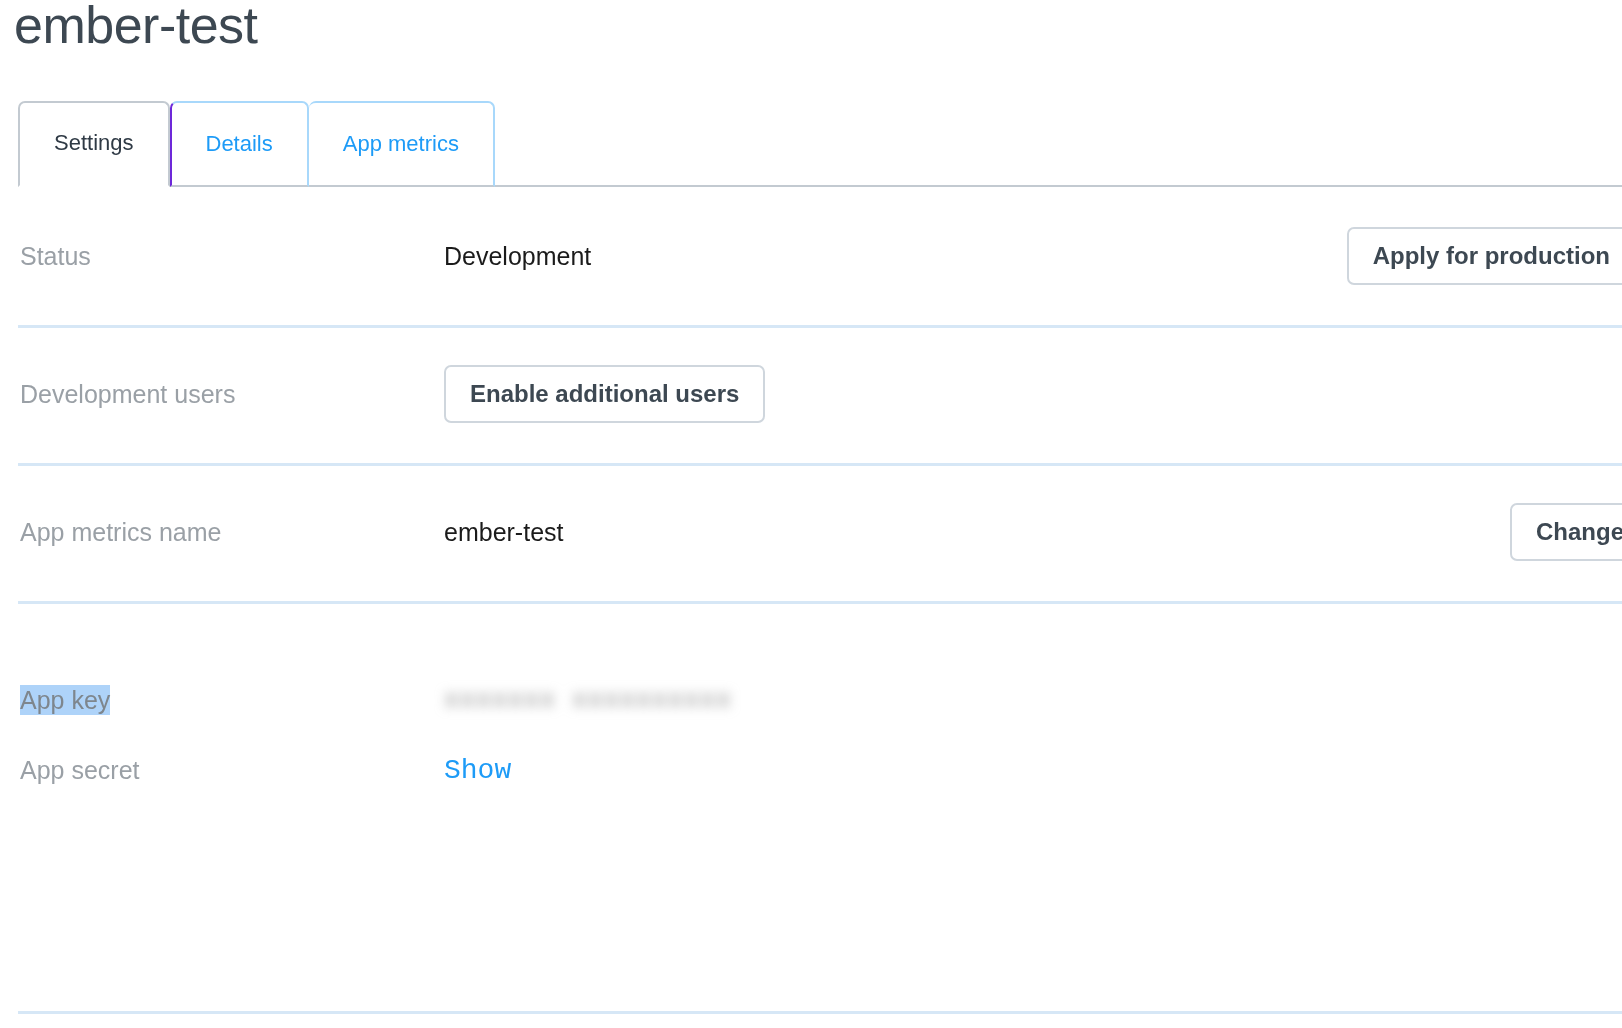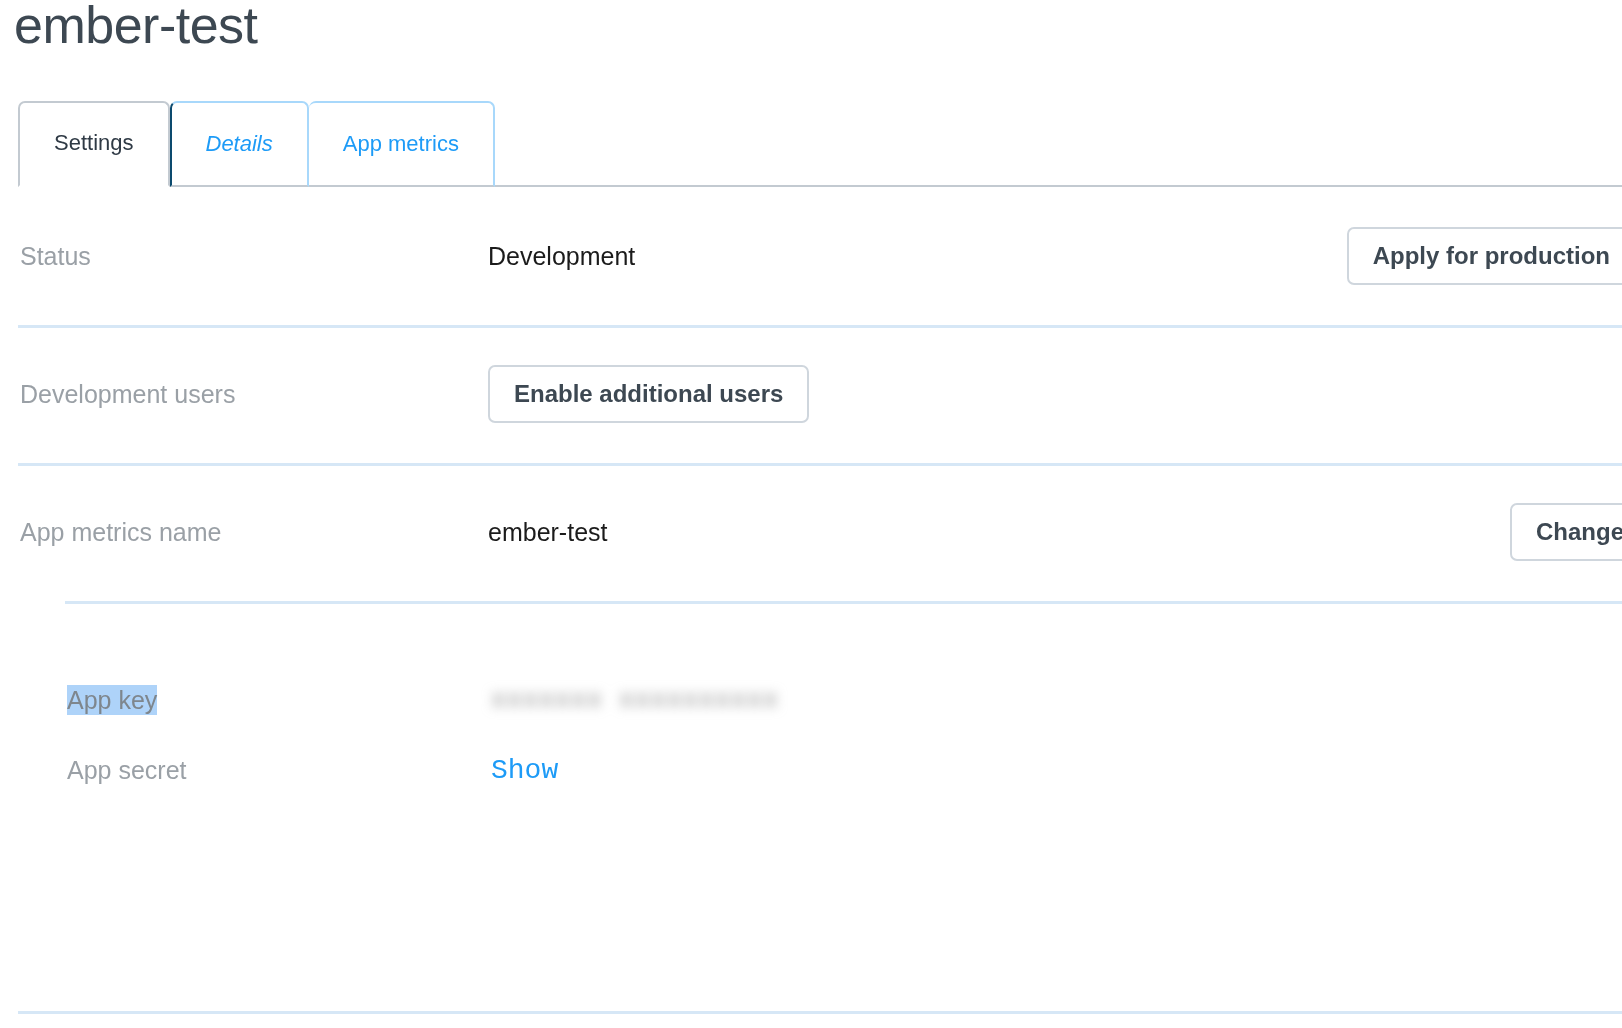--- a/index.html
+++ b/index.html
@@ -63,36 +63,35 @@
     border-bottom: 2px solid #ffffff;
     margin-bottom: -2px;
     padding-bottom: 2px;
   }
   .tab.inactive {
     color: #1d9bf7;
     border: 2px solid #a8d8fb;
     border-bottom: 2px solid #c3cad1;
   }
   .tab.inactive + .tab.inactive { border-left: none; }
-  .tab.active + .tab.inactive { border-left: 2px solid #0c4a6e; font-style: italic; }
+  .tab.active + .tab.inactive { border-left: 2px solid #6d28d9; }
 
   
   .rows {
     position: absolute;
     left: 0; top: 187px;
     width: 1622px;
   }
   .row {
     position: relative;
     display: flex;
     align-items: center;
     height: 138px;
     padding-left: 20px;
     padding-right: 0;
-    gap: 44px;
   }
   .row + .row::before {
     content: "";
     position: absolute;
     left: 18px; right: 0; top: 0;
     height: 3px;
     background: #d6e7f6;
   }
   .row-label {
     width: 424px;
@@ -155,21 +154,21 @@
     color: #8a8a8a;
     font-size: 25px;
     font-family: "Liberation Mono", monospace;
     letter-spacing: 1px;
     filter: blur(6px);
     user-select: none;
     white-space: nowrap;
   }
 
   
-  .keys-row { height: 204px; align-items: flex-end; padding-top: 64px; margin-left: 47px; }
+  .keys-row { height: 204px; align-items: flex-end; padding-top: 64px; }
   .keys-grid { display: block; width: 100%; }
   .key-line {
     display: flex;
     align-items: center;
     height: 70px;
   }
   .key-label {
     width: 424px; flex: none;
     font-size: 25px;
     color: #9aa0a6;

